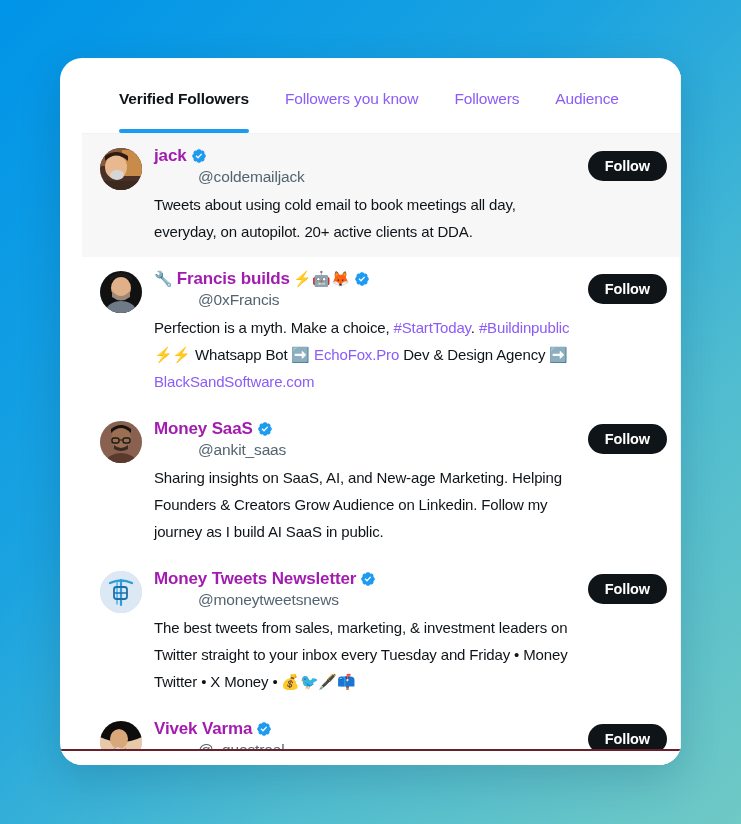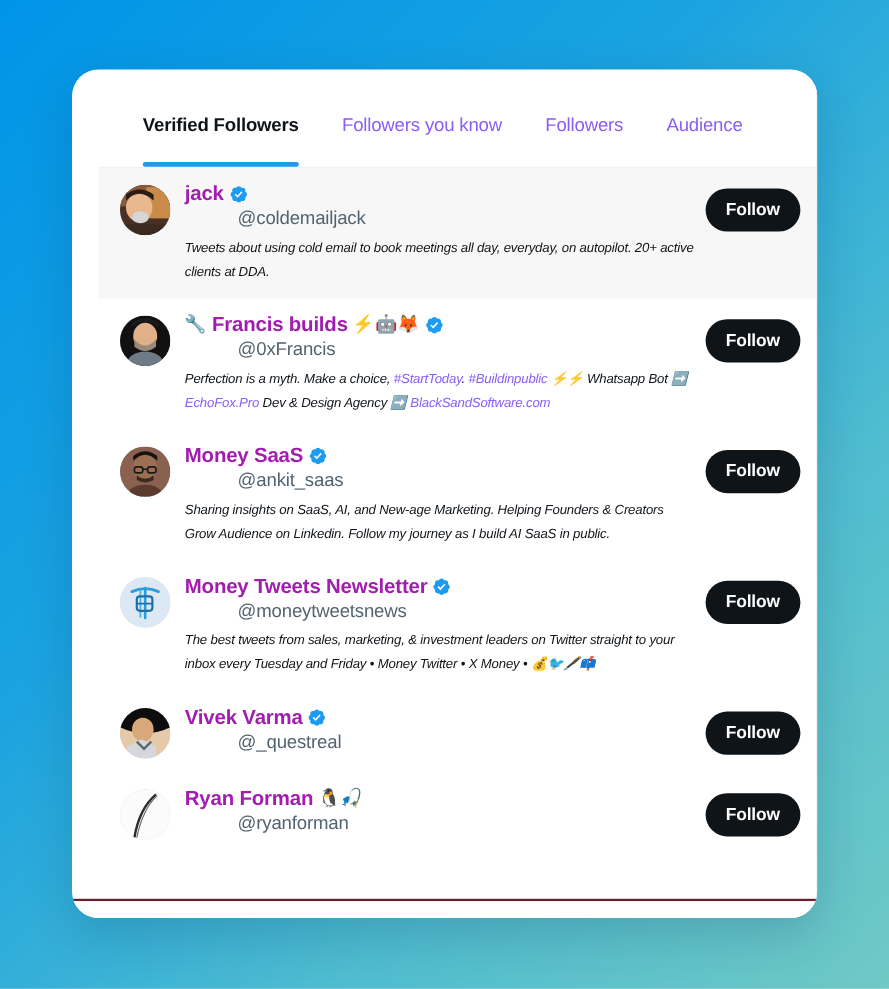--- a/index.html
+++ b/index.html
@@ -25,21 +25,21 @@
     height: 707px;
     background: #ffffff;
     border-radius: 22px;
     box-shadow: 0 14px 40px rgba(0, 40, 70, 0.18);
     overflow: hidden;
   }
 
   .card-inner {
     position: absolute;
     left: 22px;
-    top: 12px;
+    top: 6px;
     width: 599px;
     height: 707px;
     overflow: hidden;
   }
 
   
   .tabs {
     display: flex;
     align-items: stretch;
     height: 70px;
@@ -145,39 +145,38 @@
   .handle {
     font-size: 15.5px;
     color: #536471;
     letter-spacing: -0.15px;
     line-height: 21px;
     margin-top: 1px;
     margin-left: 44px;
   }
 
   .bio {
-    font-size: 11px;
+    font-size: 15px;
     color: #0f1419;
-    line-height: 20px;
+    line-height: 27px;
     letter-spacing: -0.15px;
     margin-top: 4px;
     word-wrap: break-word;
-    font-style: italic;
   }
 
   .bio a, .link {
     color: #8b5cf6;
     text-decoration: none;
   }
 
   .follow-btn {
     flex: 0 0 auto;
     align-self: flex-start;
     margin-top: 5px;
-    height: 36px;
+    height: 30px;
     min-width: 78px;
     padding: 0 17px;
     border: none;
     border-radius: 9999px;
     background: #0f1419;
     color: #ffffff;
     font-family: "Liberation Sans", sans-serif;
     font-size: 14.5px;
     font-weight: bold;
     letter-spacing: -0.1px;

